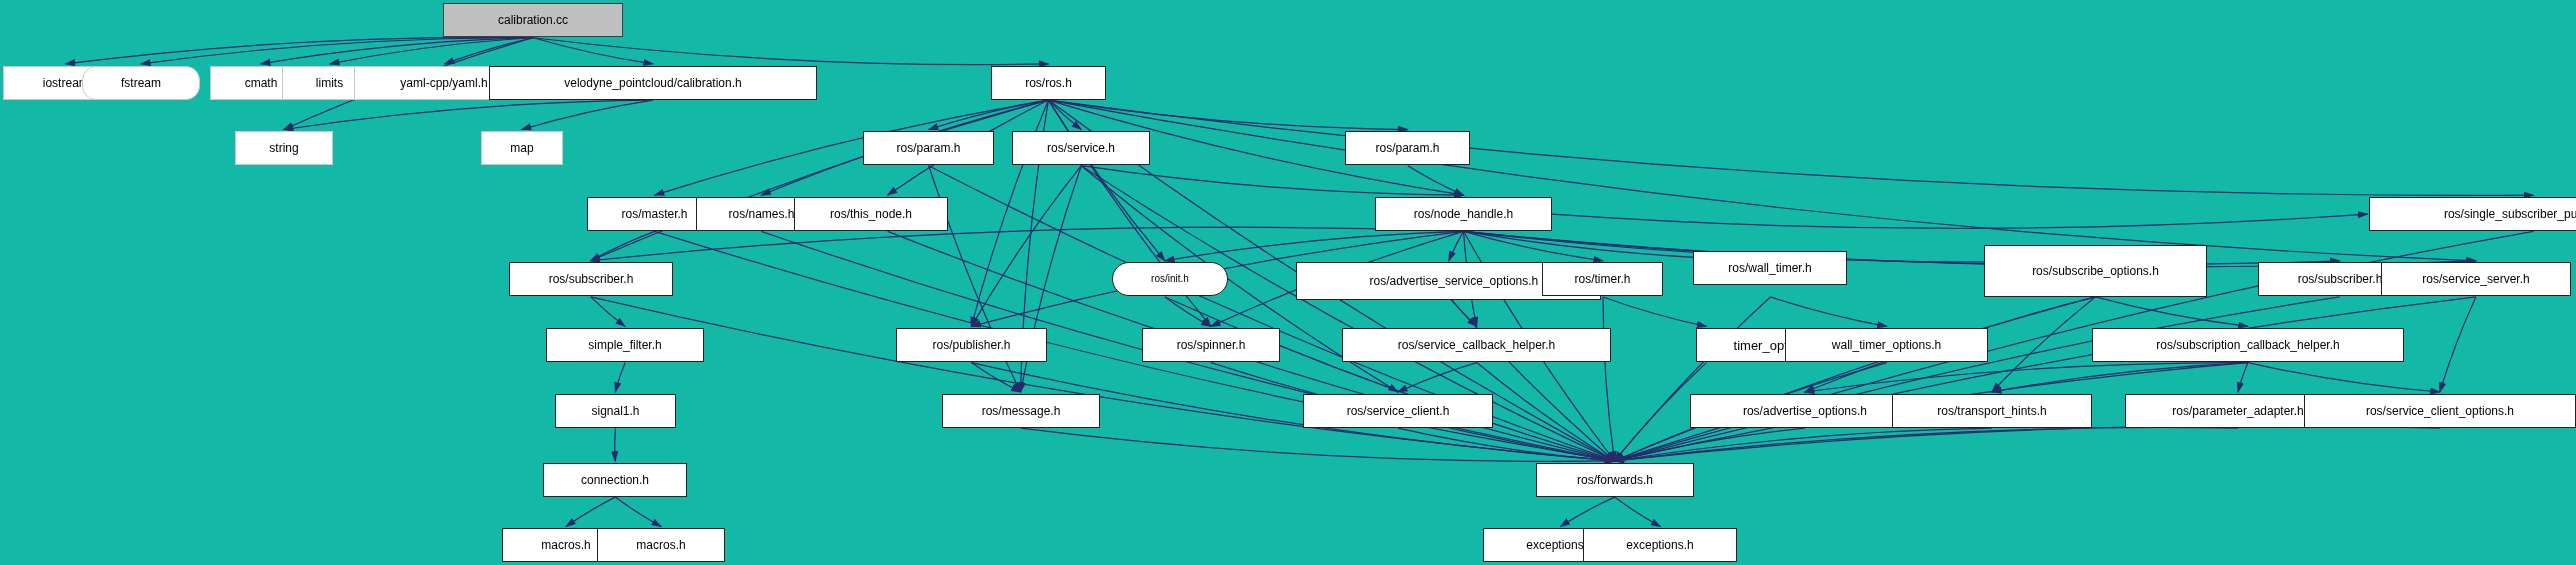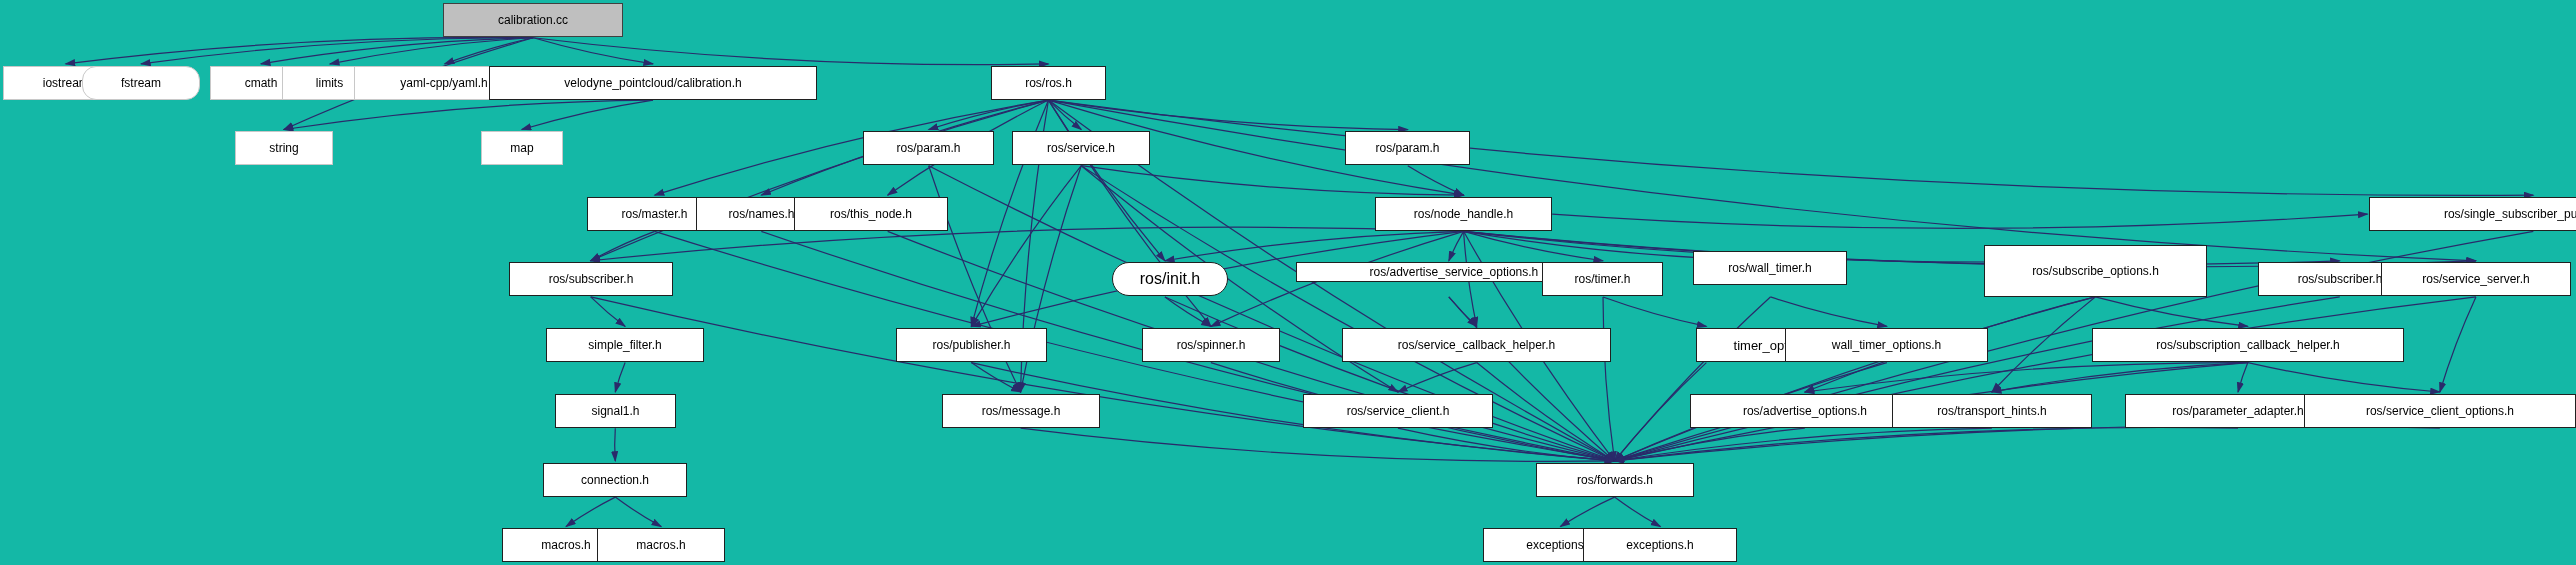--- a/index.html
+++ b/index.html
@@ -182,24 +182,24 @@
       </div>
       <div class="node hdr" style="left: 1375px; top: 197px; width: 177px; height: 34px; font-size: 12px;">
         <span>ros/node_handle.h</span>
       </div>
       <div class="node hdr" style="left: 2369px; top: 197px; width: 328px; height: 34px; font-size: 12px;">
         <span>ros/single_subscriber_publisher.h</span>
       </div>
       <div class="node hdr" style="left: 509px; top: 262px; width: 164px; height: 34px; font-size: 12px;">
         <span>ros/subscriber.h</span>
       </div>
-      <div class="node hdr" style="left: 1112px; top: 262px; width: 116px; height: 34px; font-size: 16px; border-radius: 17px;">
+      <div class="node hdr" style="left: 1112px; top: 262px; width: 116px; height: 34px; font-size: 10px; border-radius: 17px;">
         <span>ros/init.h</span>
       </div>
-      <div class="node hdr" style="left: 1296px; top: 262px; width: 305px; height: 20px; font-size: 12px; padding-left: 16px;">
+      <div class="node hdr" style="left: 1296px; top: 262px; width: 305px; height: 38px; font-size: 12px; padding-left: 16px;">
         <span>ros/advertise_service_options.h</span>
       </div>
       <div class="node hdr" style="left: 1542px; top: 262px; width: 121px; height: 34px; font-size: 12px;">
         <span>ros/timer.h</span>
       </div>
       <div class="node hdr" style="left: 1693px; top: 251px; width: 154px; height: 34px; font-size: 12px;">
         <span>ros/wall_timer.h</span>
       </div>
       <div class="node hdr" style="left: 1984px; top: 245px; width: 223px; height: 52px; font-size: 12px;">
         <span>ros/subscribe_options.h</span>

